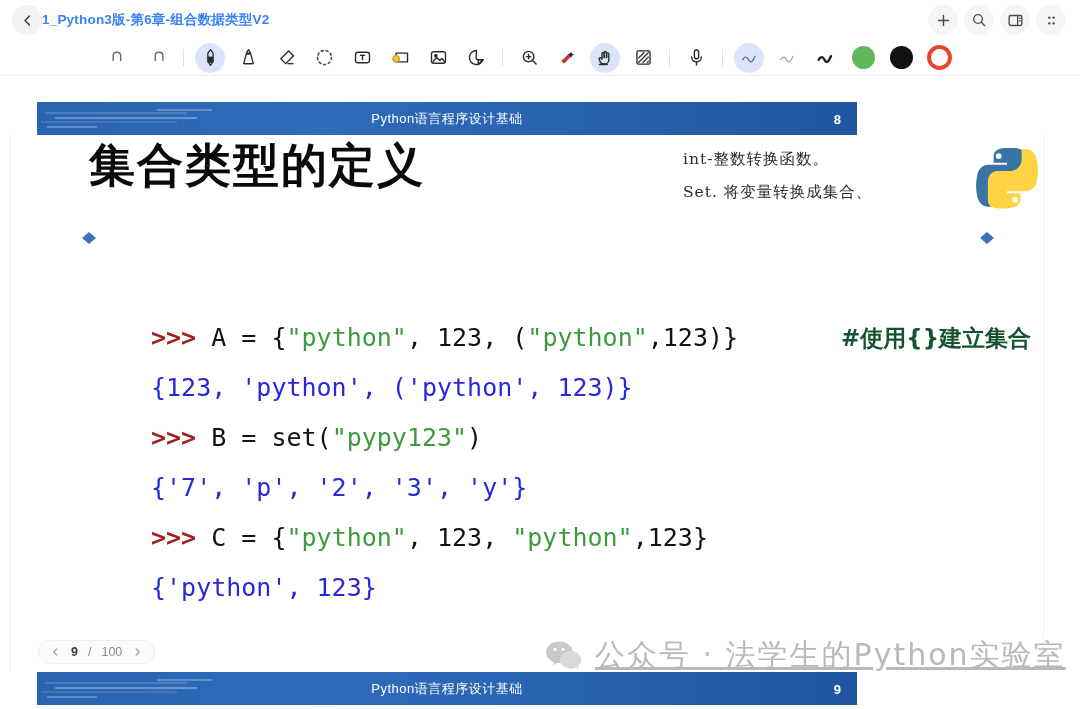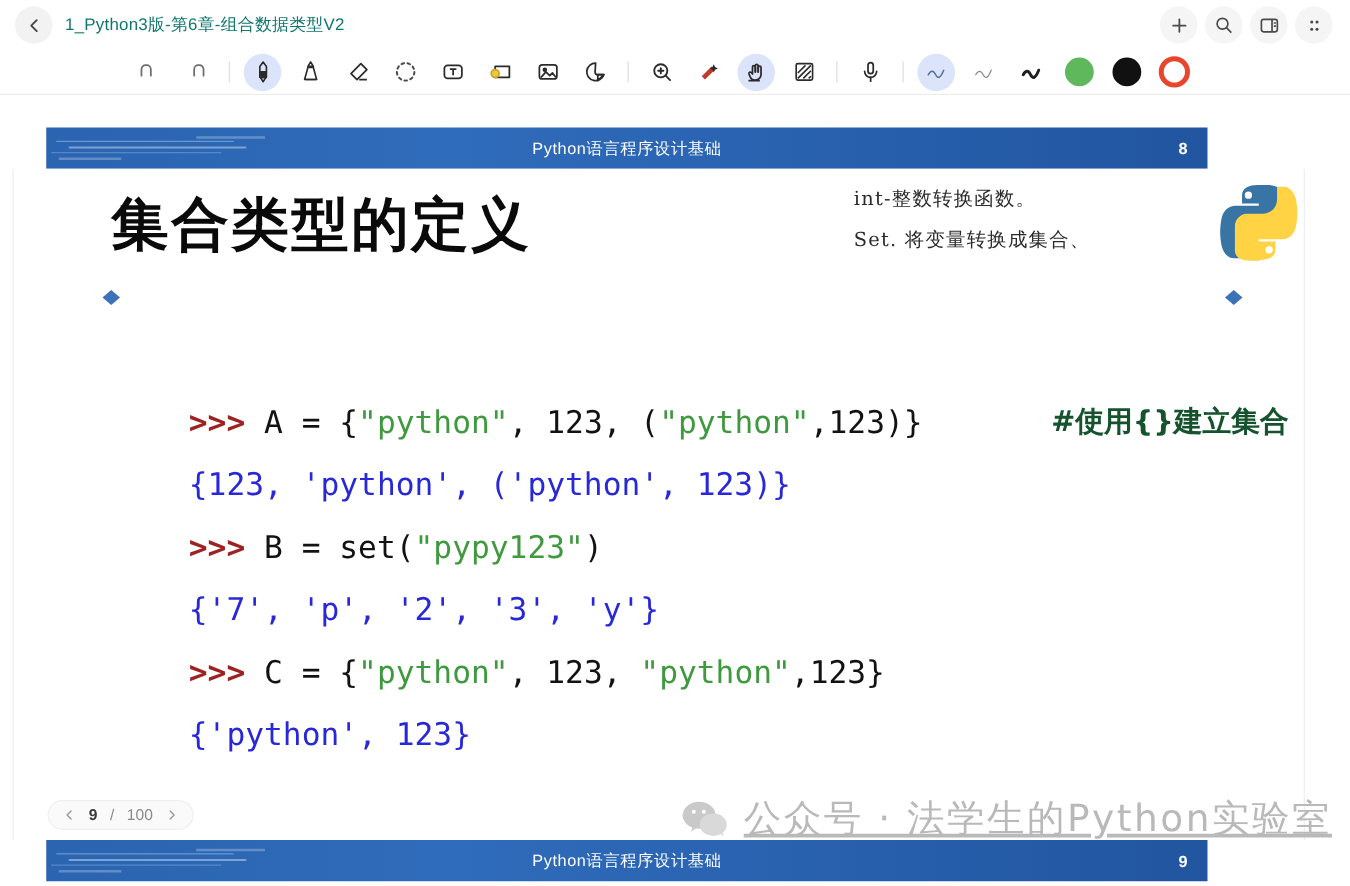--- a/index.html
+++ b/index.html
@@ -15,21 +15,21 @@
   .topbar {
     position: absolute; top: 0; left: 0; width: 1080px; height: 40px;
     display: flex; align-items: center; background: #ffffff;
   }
   .back-btn {
     width: 30px; height: 30px; margin-left: 12px; border-radius: 50%;
     background: #f2f2f2; display: flex; align-items: center; justify-content: center;
     cursor: pointer; flex: 0 0 auto;
   }
   .doc-title {
-    margin-left: 10px; font-size: 13.5px; color: #0f766e; font-weight: 400;
+    margin-left: 0; font-size: 13.5px; color: #3b82f6; font-weight: 700;
     letter-spacing: .2px; white-space: nowrap;
   }
   .topbar-spacer { flex: 1 1 auto; }
   .top-icons { display: flex; align-items: center; gap: 6px; margin-right: 14px; }
   .top-icon {
     width: 30px; height: 30px; border-radius: 50%; background: #f5f5f5;
     display: flex; align-items: center; justify-content: center; cursor: pointer;
   }
 
   
@@ -48,21 +48,21 @@
   .tb-div { width: 1px; height: 17px; background: #e0e0e0; margin: 0 7px; flex: 0 0 auto; }
   .swatch { width: 23px; height: 23px; border-radius: 50%; flex: 0 0 auto; }
   .swatch-wrap { width: 30px; height: 30px; margin: 0 4px; display: flex;
     align-items: center; justify-content: center; cursor: pointer; flex: 0 0 auto; }
   .swatch.sel { border: 4px solid #e8452c; background: #fff !important; width: 25px; height: 25px; }
 
   
   .stage { position: absolute; top: 77px; left: 0; width: 1080px; height: 632px; background: #fff; }
 
   .slide-prev-bar, .slide-next-bar {
-    position: absolute; left: 37px; width: 929px; height: 33px;
+    position: absolute; left: 37px; width: 820px; height: 33px;
     background: linear-gradient(90deg, #2b64b0 0%, #2f6cbb 35%, #2155a0 100%);
     overflow: hidden;
   }
   .slide-prev-bar { top: 25px; }
   .slide-next-bar { top: 595px; }
   .bar-label {
     position: absolute; left: 0; right: 0; top: 50%; transform: translateY(-50%);
     text-align: center; color: #ffffff; font-size: 13px; letter-spacing: .5px;
   }
   .bar-num {
@@ -70,21 +70,21 @@
     color: #ffffff; font-size: 13px; font-weight: 700;
   }
   .streaks { position: absolute; left: 0; top: 0; width: 280px; height: 33px; opacity: .55; }
 
   .slide-body {
     position: absolute; left: 10px; top: 58px; width: 1034px; height: 537px;
     background: #ffffff; border: 1px solid #f0f0f0; border-top: none; border-bottom: none;
   }
 
   .slide-title {
-    position: absolute; left: 78px; top: 14px;
+    position: absolute; left: 78px; top: 0;
     font-size: 46px; font-weight: 700; color: #0a0a0a;
     font-family: "DejaVu Sans", "Liberation Sans", sans-serif;
     letter-spacing: 2px;
   }
   .hr-line { position: absolute; left: 68px; top: 95px; width: 918px; height: 16px; }
 
   .hand-note {
     position: absolute; left: 672px; top: 8px; width: 300px;
     color: #2a2a2a; font-size: 15.5px; line-height: 33px;
     font-family: "DejaVu Serif", "Liberation Serif", serif; 

